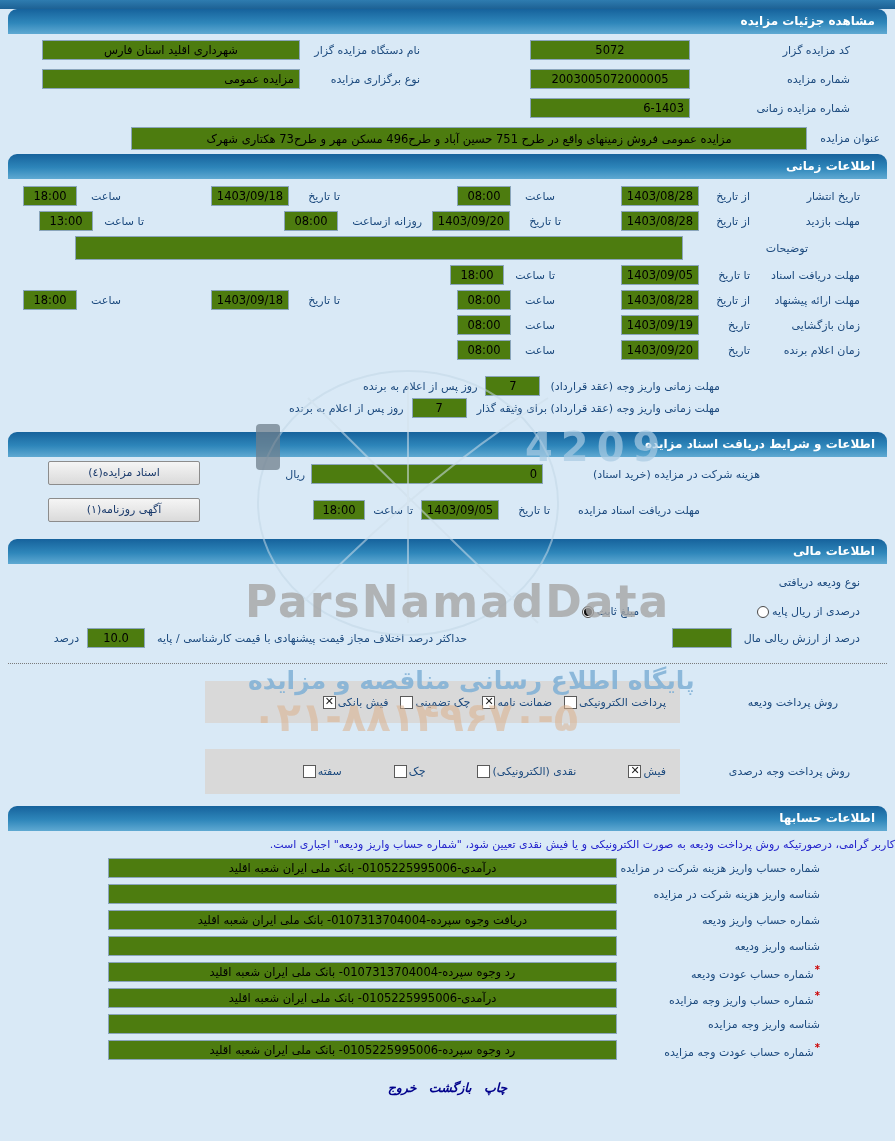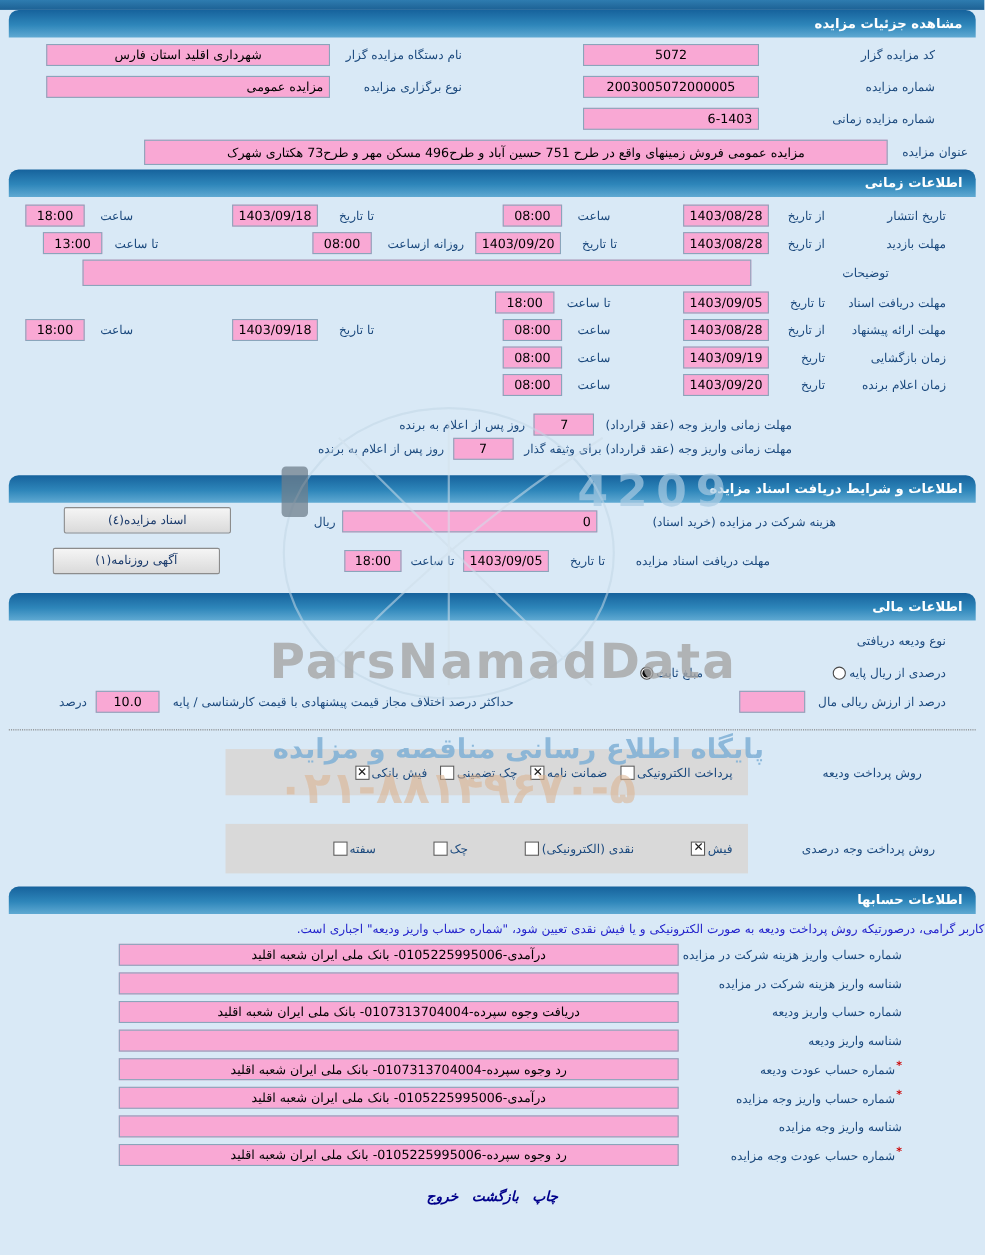--- a/index.html
+++ b/index.html
@@ -13,21 +13,21 @@
   #page{position:relative;width:895px;height:1141px;}
   .topstrip{height:9px;background:linear-gradient(180deg,#2e7cb0,#1d6194);}
   .bar{
     margin:0 8px;height:25px;border-radius:9px 9px 0 0;box-sizing:border-box;
     background:linear-gradient(180deg,#16629c 0%,#2e86ba 55%,#5fa9d2 100%);
     color:#ffffff;font-weight:bold;font-size:12px;line-height:25px;padding-right:12px;
   }
   .row{display:flex;align-items:center;direction:rtl;}
   .lbl{color:#1c4a7e;font-size:11px;white-space:nowrap;}
   .ybox{
-    background:#f9a8d4;border:1px solid #8aa5bb;height:20px;line-height:19px;
+    background:#4d7c0f;border:1px solid #8aa5bb;height:20px;line-height:19px;
     box-sizing:border-box;text-align:center;font-size:11.5px;color:#000;
     overflow:hidden;white-space:nowrap;flex-shrink:0;
   }
   .val-right{text-align:right;padding-left:4px;padding-right:5px;}
   .btn{
     position:absolute;left:48px;width:152px;height:24px;box-sizing:border-box;
     background:linear-gradient(180deg,#f5f5f5,#dadada);
     border:1px solid #8c8c8c;border-radius:2px;
     color:#1a3a6b;font-size:11px;text-align:center;line-height:22px;cursor:pointer;
   }
@@ -208,21 +208,21 @@
       <span class="lbl">مهلت زمانی واریز وجه (عقد قرارداد) برای وثیقه گذار</span>
       <span class="spacer" style="width:10px"></span>
       <div class="ybox" style="width:55px">7</div>
       <span class="spacer" style="width:8px"></span>
       <span class="lbl">روز پس از اعلام به برنده</span>
     </div>
   </div>
 
   <div class="bar" style="margin-top:14px;">اطلاعات و شرایط دریافت اسناد مزایده</div>
   <div style="position:relative;height:82px;">
-    <div class="btn" style="top:4px;margin-left:10px;">اسناد مزایده(٤)</div>
+    <div class="btn" style="top:4px;">اسناد مزایده(٤)</div>
     <div class="btn" style="top:41px;">آگهی روزنامه(١)</div>
     <div class="row" style="padding-right:135px;padding-top:7px;">
       <span class="lbl spacer" style="width:192px">هزینه شرکت در مزایده (خرید اسناد)</span>
       <span class="spacer" style="width:25px"></span>
       <div class="ybox val-right" style="width:232px">0</div>
       <span class="spacer" style="width:6px"></span>
       <span class="lbl">ریال</span>
     </div>
     <div class="row" style="padding-right:195px;margin-top:16px;">
       <span class="lbl spacer" style="width:140px">مهلت دریافت اسناد مزایده</span>

